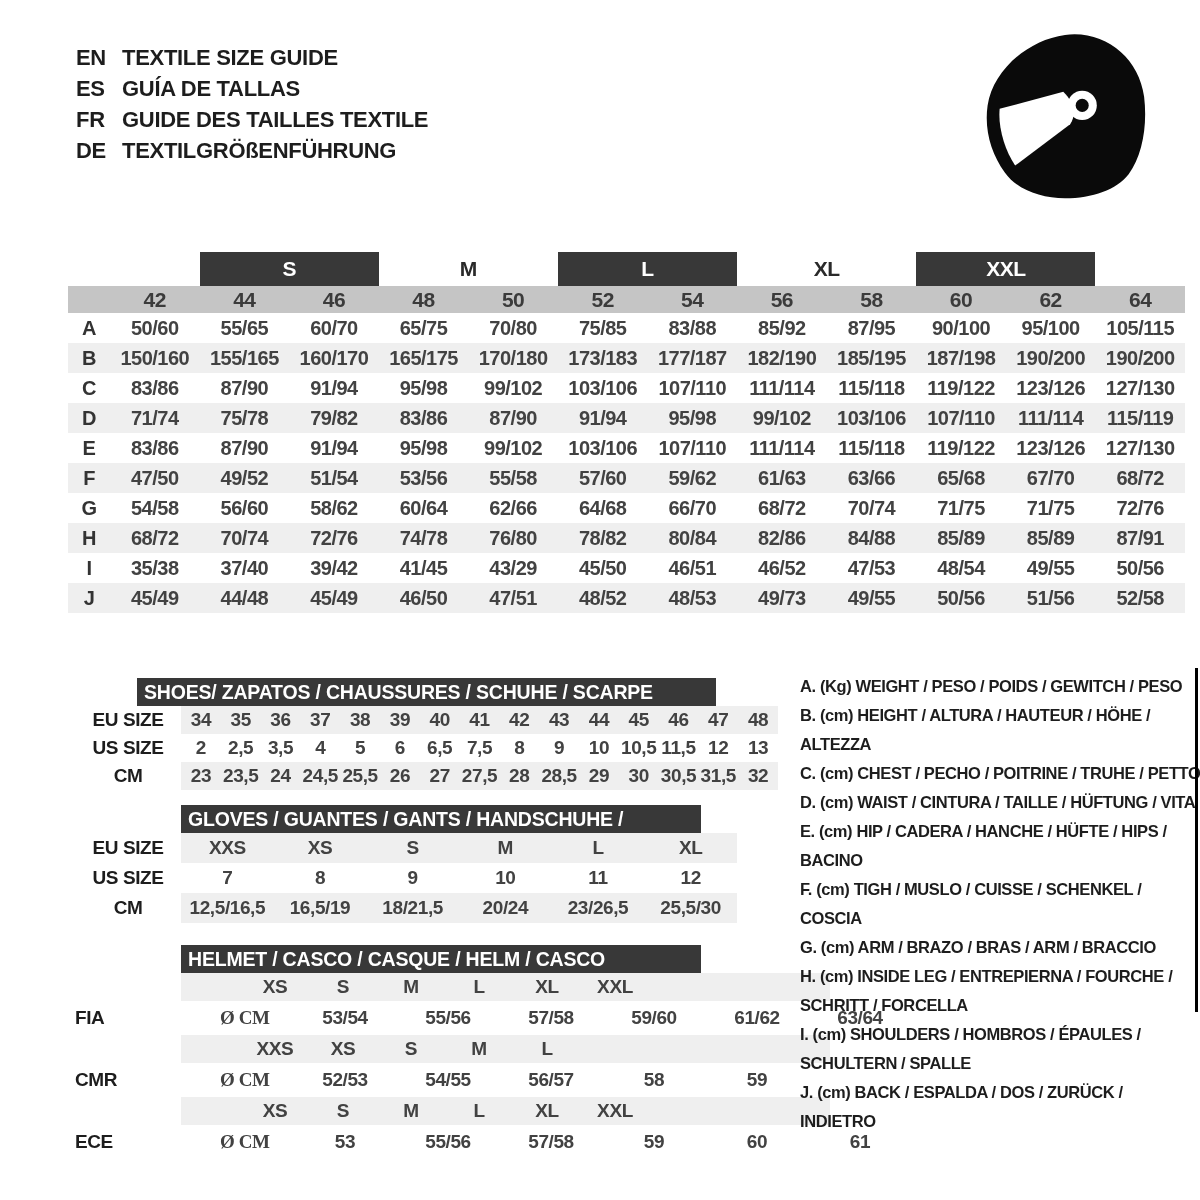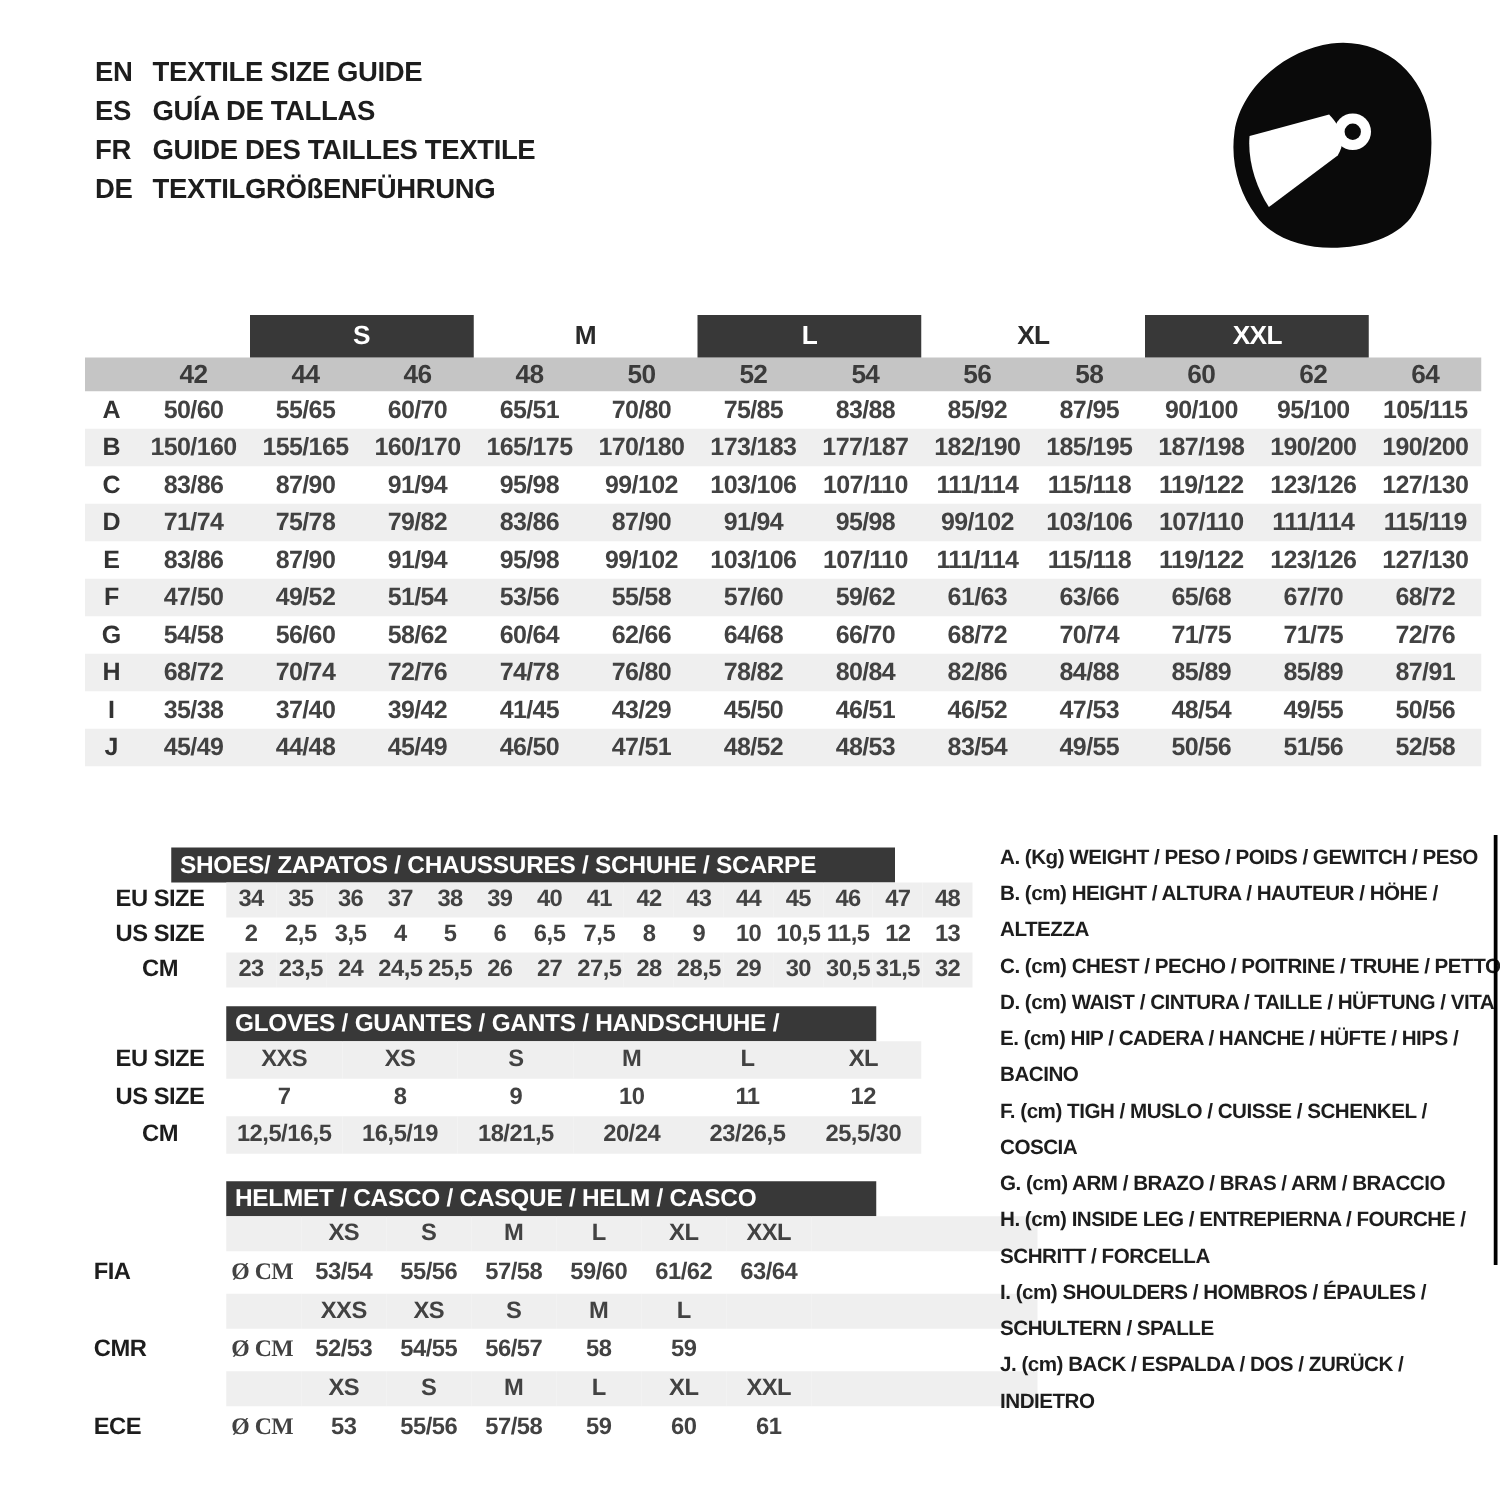--- a/index.html
+++ b/index.html
@@ -40,21 +40,21 @@
   .glove-row{display:grid;grid-template-columns:106px repeat(6,1fr);height:30px;}
   .glove-row > div{line-height:30px;text-align:center;}
   .srow-label{text-align:center;color:#1d1d1d;}
   .row-gray .cell{background:#efefef;}
 
   .helmet-sec{left:75px;top:945px;width:755px;}
   .helmet-sec .sec-bar{margin-left:106px;width:520px;}
   .helm-row{display:grid;grid-template-columns:106px 60px repeat(6,68px) 1fr;}
   .helm-size-row{height:28px;}
   .helm-size-row > div{line-height:28px;}
-  .helm-val-row{height:34px;}
+  .helm-val-row{height:34px;gap:35px;}
   .helm-val-row > div{line-height:34px;}
   .hcell,.hfill{text-align:center;}
   .hgray{background:#efefef;}
   .hunit{text-align:left;padding-left:4px;font-family:Liberation Serif, serif;}
   .hlabel{text-align:left;color:#1d1d1d;}
 
   
   .legend{position:absolute;left:800px;top:672px;width:402px;color:#1d1d1d;
           font-size:16.5px;line-height:29px;letter-spacing:-0.4px;}
 
@@ -115,21 +115,21 @@
         <div class="num-cell">58</div>
         <div class="num-cell">60</div>
         <div class="num-cell">62</div>
         <div class="num-cell">64</div>
       </div>
       <div class="mt-row data-row">
         <div class="row-label">A</div>
         <div class="val-cell">50/60</div>
         <div class="val-cell">55/65</div>
         <div class="val-cell">60/70</div>
-        <div class="val-cell">65/51</div>
+        <div class="val-cell">65/75</div>
         <div class="val-cell">70/80</div>
         <div class="val-cell">75/85</div>
         <div class="val-cell">83/88</div>
         <div class="val-cell">85/92</div>
         <div class="val-cell">87/95</div>
         <div class="val-cell">90/100</div>
         <div class="val-cell">95/100</div>
         <div class="val-cell">105/115</div>
       </div>
       <div class="mt-row data-row zebra">
@@ -254,21 +254,21 @@
       </div>
       <div class="mt-row data-row zebra">
         <div class="row-label">J</div>
         <div class="val-cell">45/49</div>
         <div class="val-cell">44/48</div>
         <div class="val-cell">45/49</div>
         <div class="val-cell">46/50</div>
         <div class="val-cell">47/51</div>
         <div class="val-cell">48/52</div>
         <div class="val-cell">48/53</div>
-        <div class="val-cell">83/54</div>
+        <div class="val-cell">49/73</div>
         <div class="val-cell">49/55</div>
         <div class="val-cell">50/56</div>
         <div class="val-cell">51/56</div>
         <div class="val-cell">52/58</div>
       </div>
     </section>
 
   <section class="sec shoes-sec">
     <div class="sec-bar">SHOES/ ZAPATOS / CHAUSSURES / SCHUHE / SCARPE</div>
   <div class="shoe-row row-gray">

